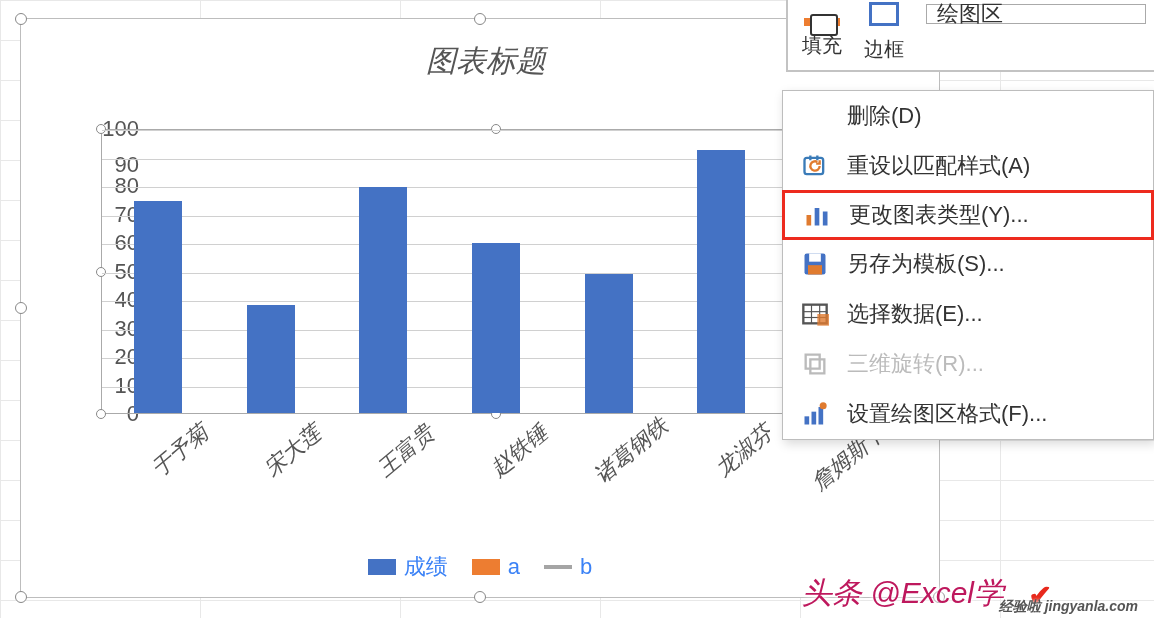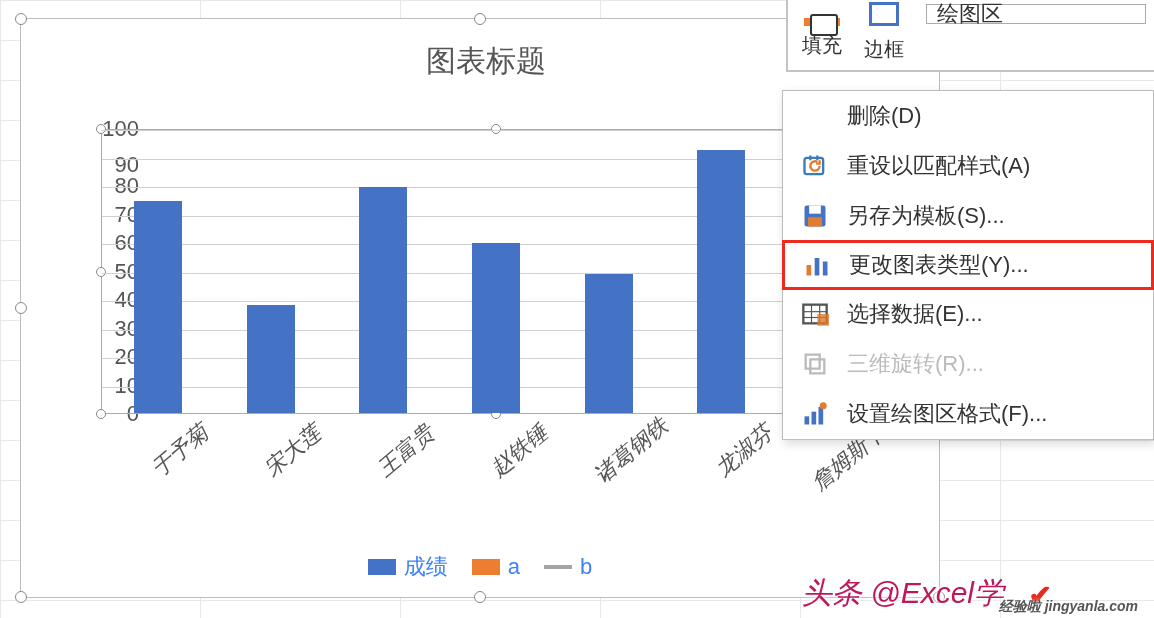--- a/index.html
+++ b/index.html
@@ -29,21 +29,21 @@
     .h-tl { left: -6px; top: -6px; }
     .h-tr { right: -6px; top: -6px; }
     .h-bl { left: -6px; bottom: -6px; }
     .h-br { right: -6px; bottom: -6px; }
     .h-tc { left: 50%; top: -6px; transform: translateX(-50%); }
     .h-bc { left: 50%; bottom: -6px; transform: translateX(-50%); }
     .h-ml { left: -6px; top: 50%; transform: translateY(-50%); }
     .h-mr { right: -6px; top: 50%; transform: translateY(-50%); }
     .chart-title {
       position: absolute; top: 22px; left: 12px; right: 0;
-      text-align: center; font-size: 30px; color: #555;
+      text-align: center; font-size: 30px; color: #555; font-style: italic;
     }
     .plot-area {
       position: absolute; left: 80px; top: 110px;
       width: 790px; height: 285px;
       border: 1px solid #aaa;
     }
     .pa-handle {
       position: absolute; width: 10px; height: 10px;
       border: 1px solid #888; border-radius: 50%; background: #fff;
     }
@@ -294,35 +294,35 @@
     </div>
     <div class="cm-item">
       <span class="cm-icon"><svg viewBox="0 0 24 24">
           <rect x="3" y="5" width="16" height="14" rx="2" fill="none" stroke="#3a7bb8" stroke-width="2"></rect>
           <path d="M8 3v4M14 3v4" stroke="#3a7bb8" stroke-width="2"></path>
           <path d="M16 12a4 4 0 1 1-2-3.5" fill="none" stroke="#e07b2f" stroke-width="2"></path>
           <path d="M16 7v3h-3" fill="none" stroke="#e07b2f" stroke-width="2"></path>
         </svg></span>
       <span>重设以匹配样式(A)</span>
     </div>
+    <div class="cm-item highlight">
+      <span class="cm-icon"><svg viewBox="0 0 24 24">
+          <rect x="3" y="12" width="4" height="9" fill="#e07b2f"></rect>
+          <rect x="10" y="6" width="4" height="15" fill="#4472c4"></rect>
+          <rect x="17" y="9" width="4" height="12" fill="#4472c4"></rect>
+        </svg></span>
+      <span>更改图表类型(Y)...</span>
+    </div>
     <div class="cm-item">
       <span class="cm-icon"><svg viewBox="0 0 24 24">
           <rect x="3" y="3" width="18" height="18" rx="2" fill="#4472c4"></rect>
           <rect x="7" y="3" width="10" height="7" fill="#fff"></rect>
           <rect x="6" y="13" width="12" height="8" fill="#e07b2f"></rect>
         </svg></span>
       <span>另存为模板(S)...</span>
-    </div>
-    <div class="cm-item highlight">
-      <span class="cm-icon"><svg viewBox="0 0 24 24">
-          <rect x="3" y="12" width="4" height="9" fill="#e07b2f"></rect>
-          <rect x="10" y="6" width="4" height="15" fill="#4472c4"></rect>
-          <rect x="17" y="9" width="4" height="12" fill="#4472c4"></rect>
-        </svg></span>
-      <span>更改图表类型(Y)...</span>
     </div>
     <div class="cm-item">
       <span class="cm-icon"><svg viewBox="0 0 24 24">
           <rect x="2" y="4" width="20" height="16" fill="none" stroke="#555" stroke-width="2"></rect>
           <line x1="2" y1="10" x2="22" y2="10" stroke="#555" stroke-width="1"></line>
           <line x1="2" y1="15" x2="22" y2="15" stroke="#555" stroke-width="1"></line>
           <line x1="9" y1="4" x2="9" y2="20" stroke="#555" stroke-width="1"></line>
           <line x1="16" y1="4" x2="16" y2="20" stroke="#555" stroke-width="1"></line>
           <rect x="14" y="12" width="10" height="10" fill="#e07b2f" opacity="0.8"></rect>
         </svg></span>

